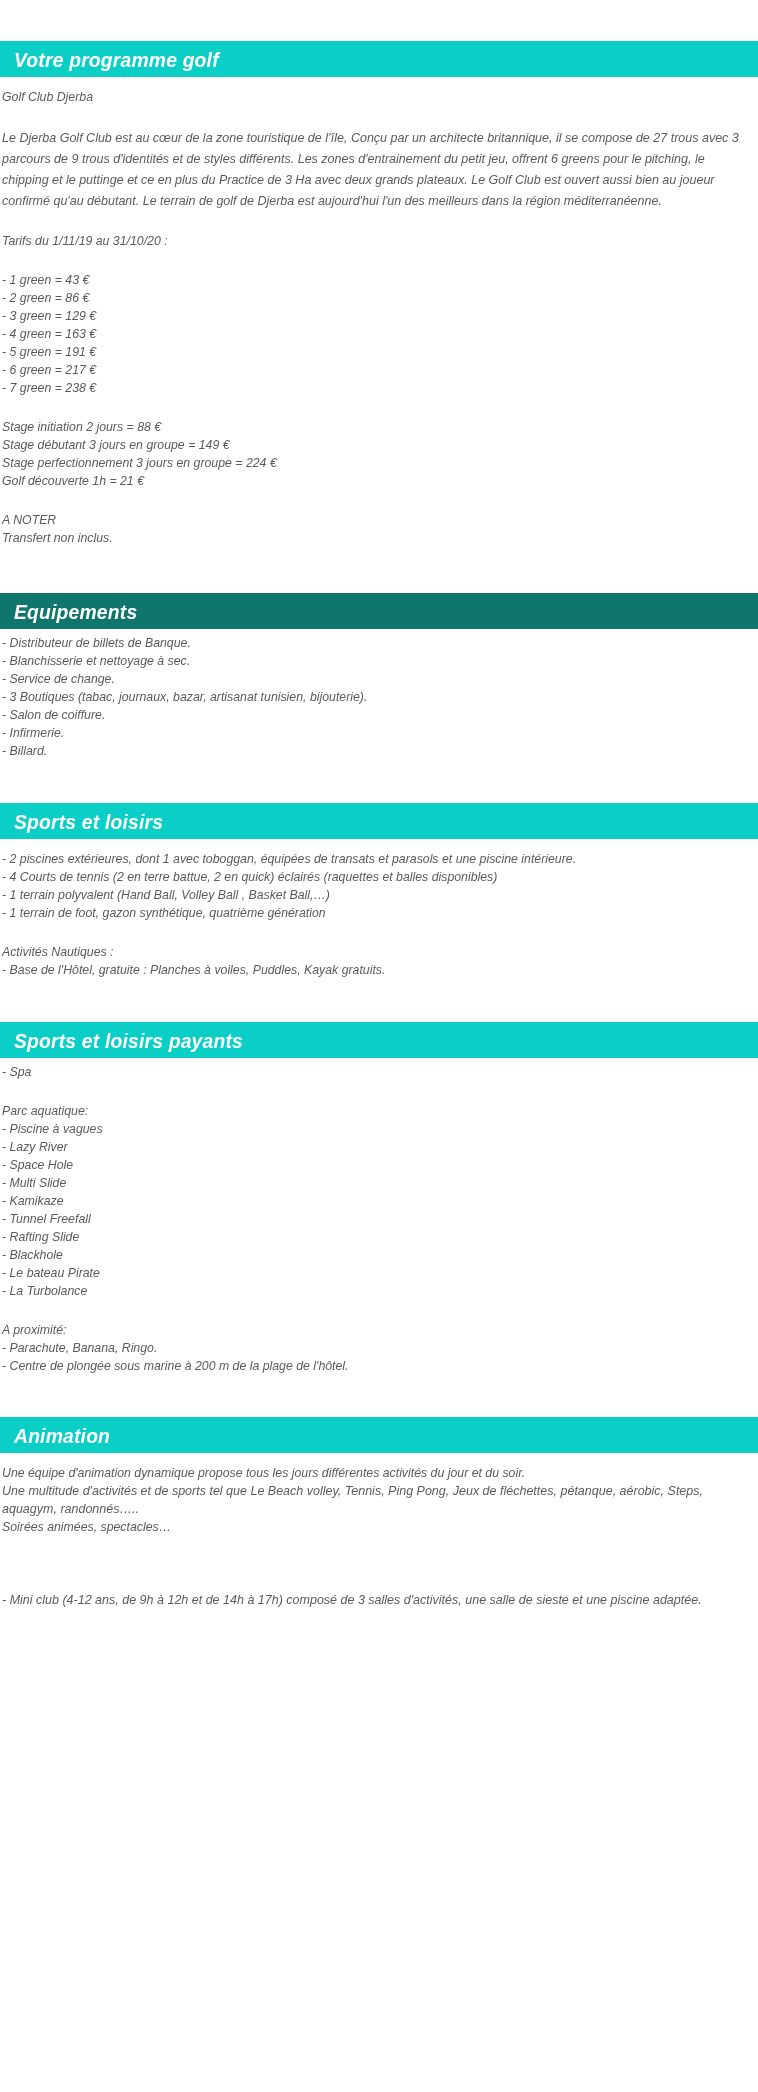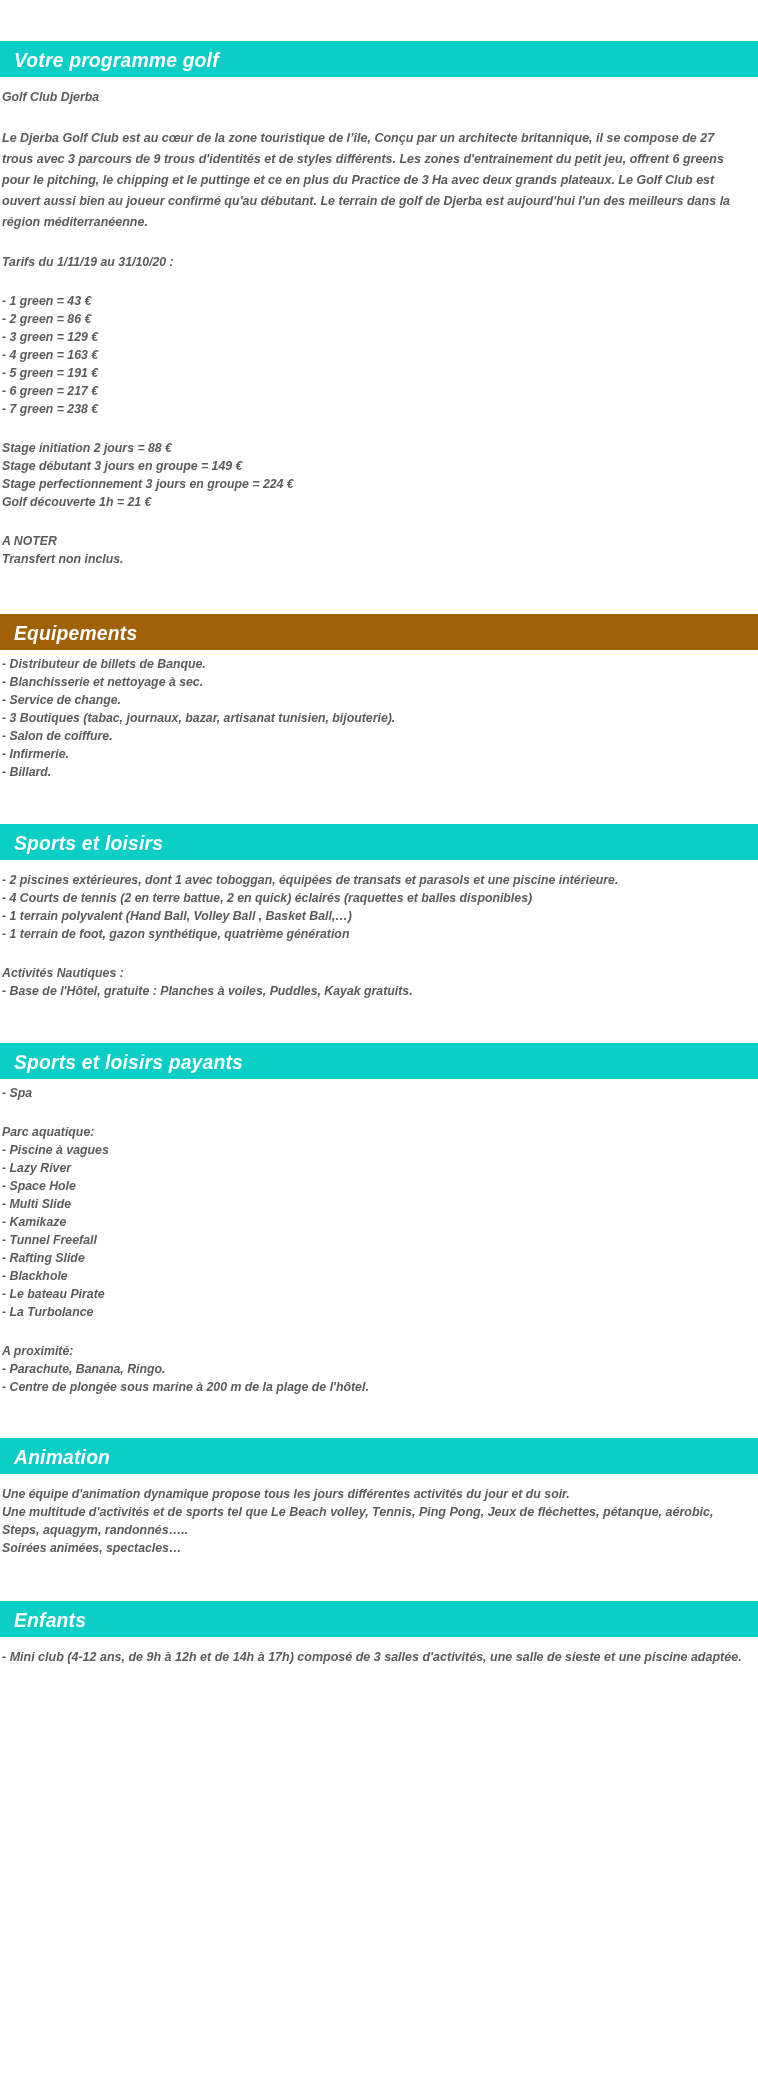--- a/index.html
+++ b/index.html
@@ -40,21 +40,20 @@
     letter-spacing: 0.2px;
     font-family: "Liberation Sans", sans-serif;
     transform: scaleX(0.92);
     transform-origin: left center;
     white-space: nowrap;
   }
 
   
   .section-body {
     padding: 0 6px 0 2px;
-    font-weight: bold;
   }
 
   .txt {
     font-style: italic;
     font-size: 13.1px;
     line-height: 18px;
     color: #5b5b5d;
     transform: scaleX(0.94);
     transform-origin: left center;
     white-space: pre-wrap;
@@ -105,21 +104,21 @@
     <div class="txt" style="color: rgb(91, 91, 93);">Stage débutant 3 jours en groupe = 149 €</div>
     <div class="txt" style="color: rgb(91, 91, 93);">Stage perfectionnement 3 jours en groupe = 224 €</div>
     <div class="txt" style="color: rgb(91, 91, 93);">Golf découverte 1h = 21 €</div>
     <div class="spacer-21"></div>
     <div class="txt" style="color: rgb(91, 91, 93);">A NOTER</div>
     <div class="txt" style="color: rgb(91, 91, 93);">Transfert non inclus.</div>
   </div>
 
   <div style="height:46px"></div>
 
-  <div class="section-bar" style="background: #a16207;">
+  <div class="section-bar" style="background: #0f766e;">
     <span class="section-title" style="color: rgb(255, 255, 255);">Equipements</span>
   </div>
 
   <div class="section-body" style="padding-top:5px">
     <div class="txt" style="color: rgb(91, 91, 93);">- Distributeur de billets de Banque.</div>
     <div class="txt" style="color: rgb(91, 91, 93);">- Blanchisserie et nettoyage à sec.</div>
     <div class="txt" style="color: rgb(91, 91, 93);">- Service de change.</div>
     <div class="txt" style="color: rgb(91, 91, 93);">- 3 Boutiques (tabac, journaux, bazar, artisanat tunisien, bijouterie).</div>
     <div class="txt" style="color: rgb(91, 91, 93);">- Salon de coiffure.</div>
     <div class="txt" style="color: rgb(91, 91, 93);">- Infirmerie.</div>
@@ -175,21 +174,18 @@
   </div>
 
   <div class="section-body" style="padding-top:11px">
     <div class="txt" style="color: rgb(91, 91, 93);">Une équipe d'animation dynamique propose tous les jours différentes activités du jour et du soir.</div>
     <div class="para" style="line-height: 18px; color: rgb(91, 91, 93);">Une multitude d'activités et de sports tel que Le Beach volley, Tennis, Ping Pong, Jeux de fléchettes, pétanque, aérobic, Steps, aquagym, randonnés…..</div>
     <div class="txt" style="color: rgb(91, 91, 93);">Soirées animées, spectacles…</div>
   </div>
 
   <div style="height:44px"></div>
 
-  <div class="section-bar" style="background: rgb(11, 207, 198);">
-    <span class="section-title" style="color: rgb(255, 255, 255);">Enfants</span>
-  </div>
 
   <div class="section-body" style="padding-top:9px">
     <div class="para" style="line-height: 21px; color: rgb(91, 91, 93);">- Mini club (4-12 ans, de 9h à 12h et de 14h à 17h) composé de 3 salles d'activités, une salle de sieste et une piscine adaptée.</div>
   </div>
 
 </div>
 
 </body></html>

